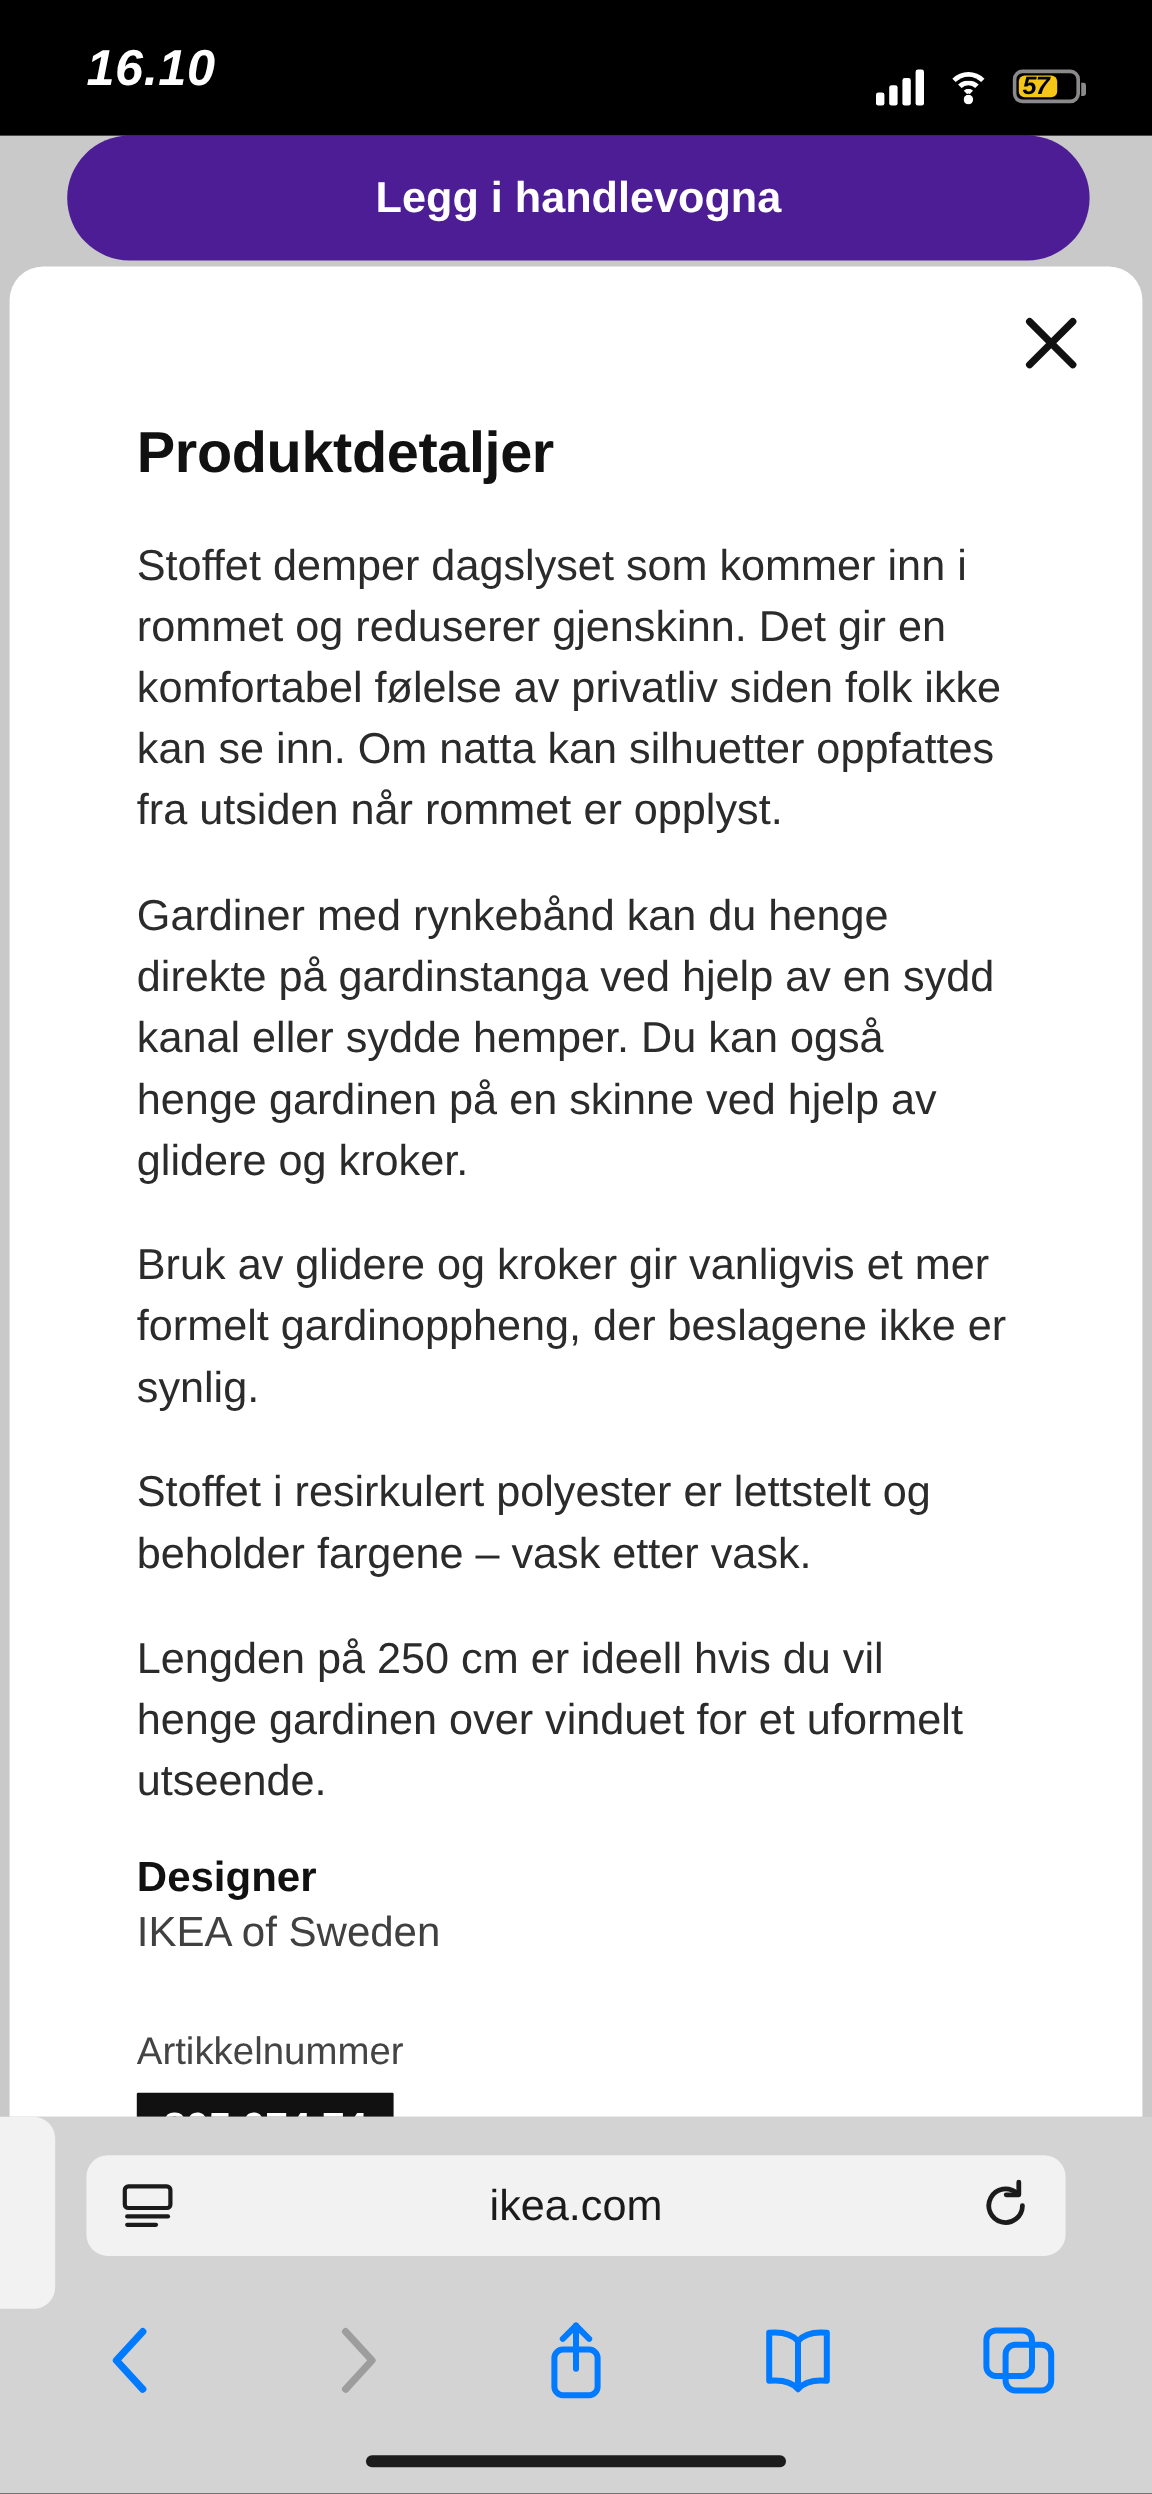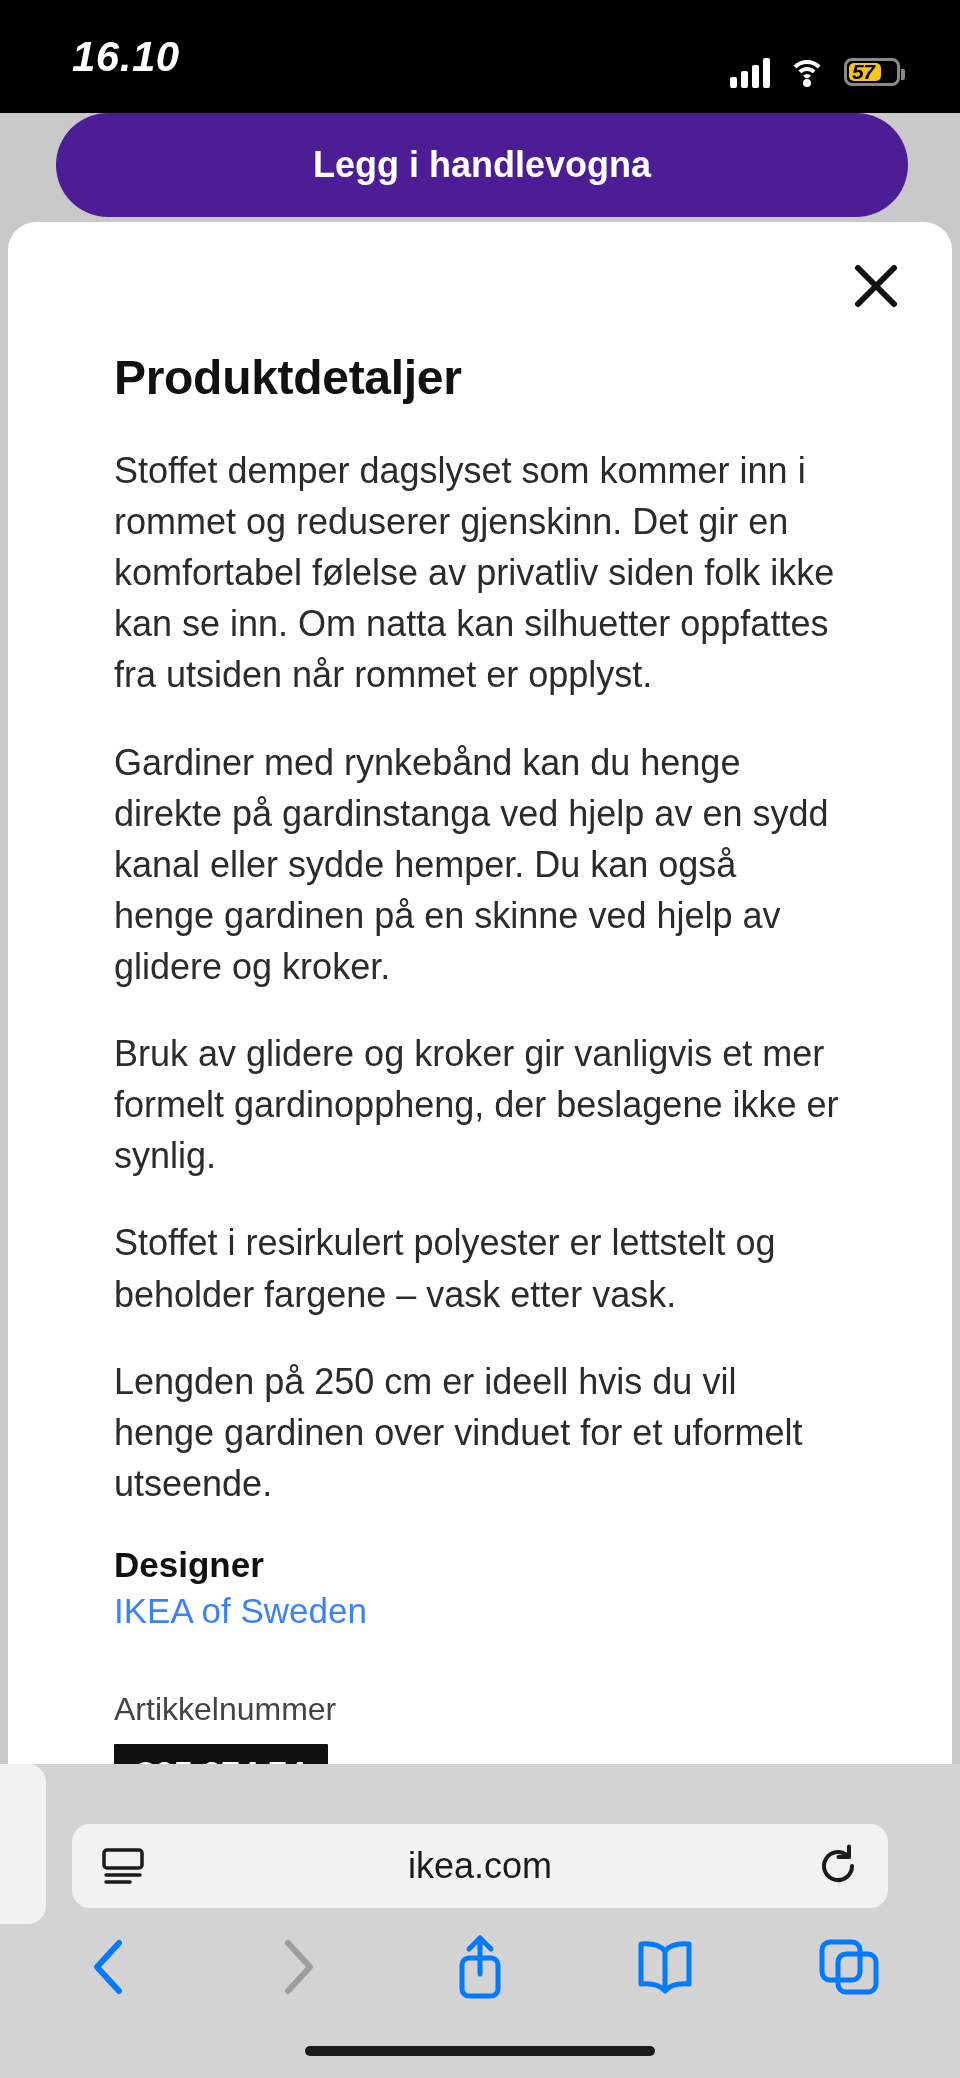--- a/index.html
+++ b/index.html
@@ -179,21 +179,21 @@
     margin-bottom: 36px;
   }
   .designer-label {
     font-size: 35px;
     font-weight: 700;
     color: #111;
     margin-top: 12px;
   }
   .designer-value {
     font-size: 35px;
-    color: #3b82f6;
+    color: #404040;
     margin-top: 6px;
   }
   .artnr-label {
     font-size: 32px;
     color: #444;
     margin-top: 60px;
   }
   .artnr-chip {
     display: inline-block;
     margin-top: 16px;
@@ -219,21 +219,20 @@
     position: absolute;
     top: 32px;
     left: 72px;
     width: 816px;
     height: 84px;
     background: #f2f2f2;
     border-radius: 18px;
     display: flex;
     align-items: center;
     padding: 0 28px;
-    margin-top: 28px;
   }
   .url-left { width: 56px; display: flex; align-items: center; }
   .url-text {
     flex: 1;
     text-align: center;
     font-size: 36px;
     color: #1b1b1b;
   }
   .url-right { width: 56px; display: flex; align-items: center; justify-content: flex-end; }
 

